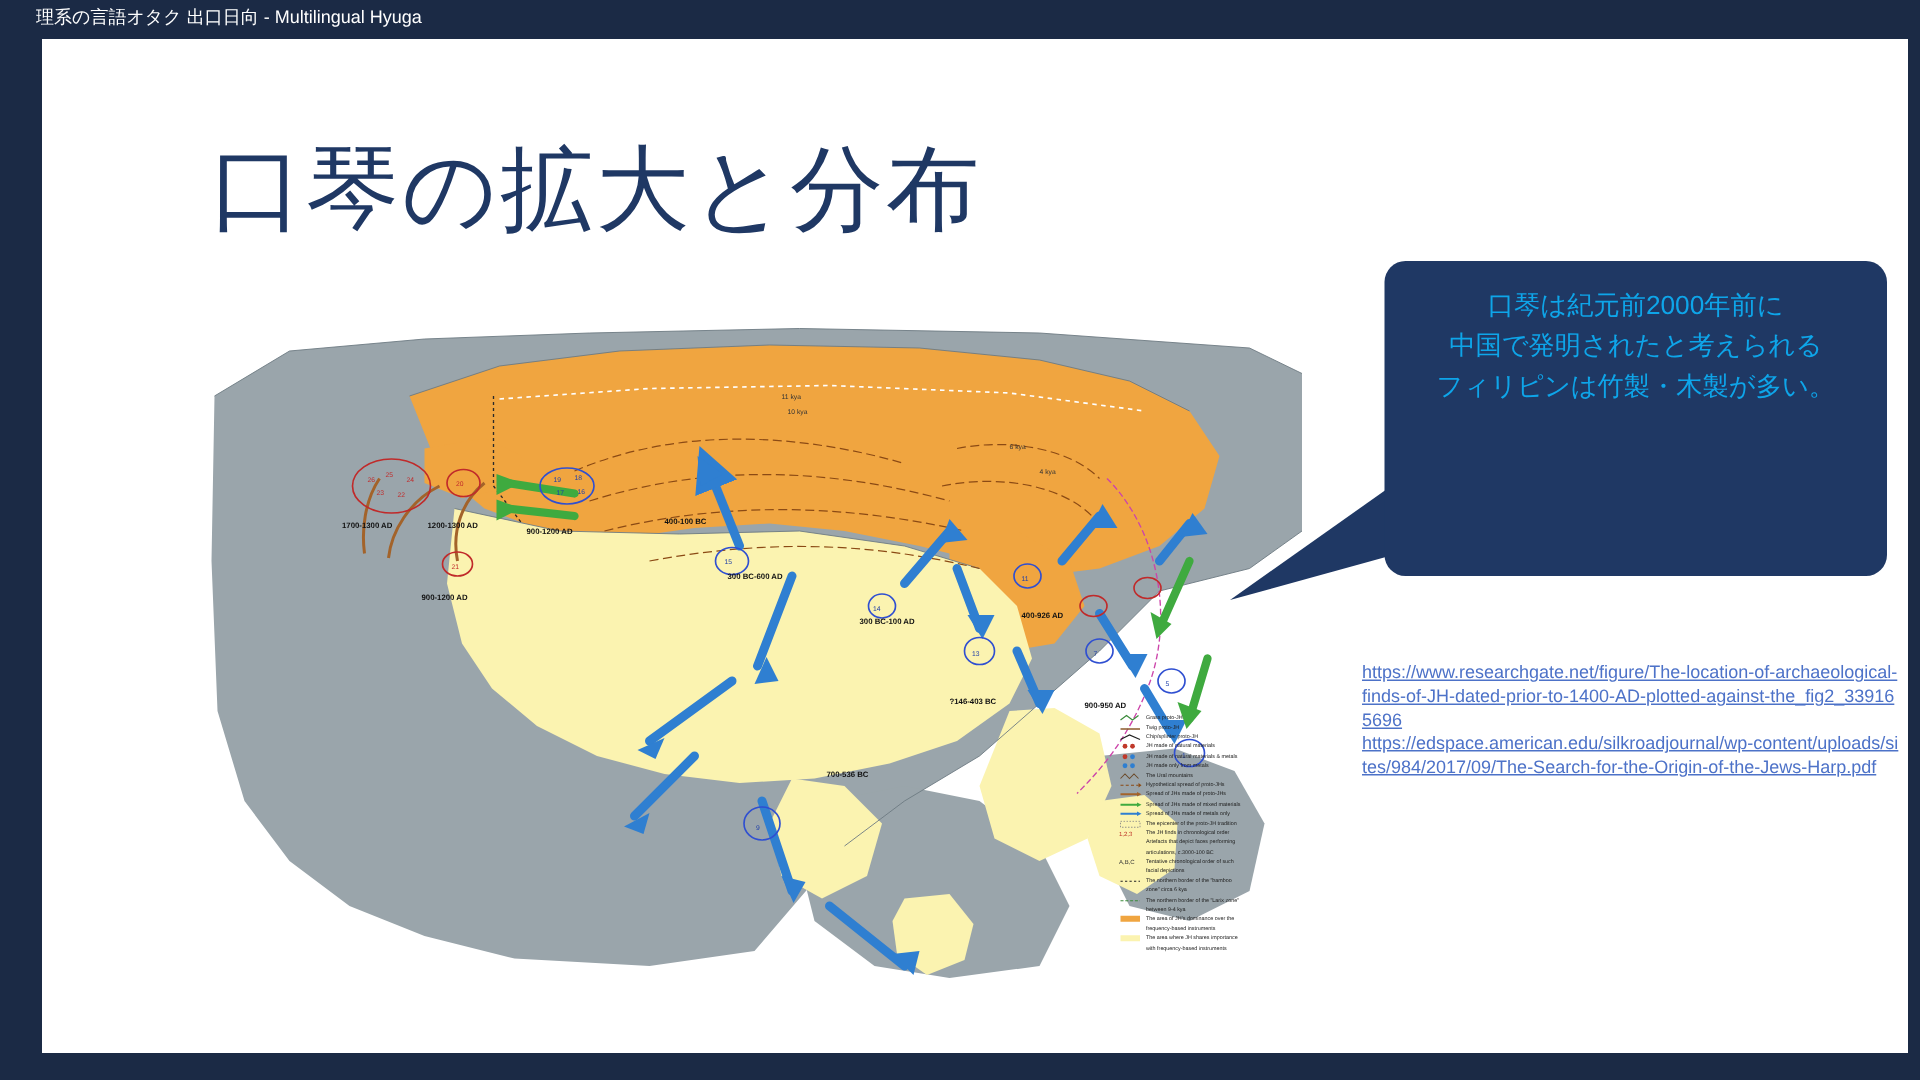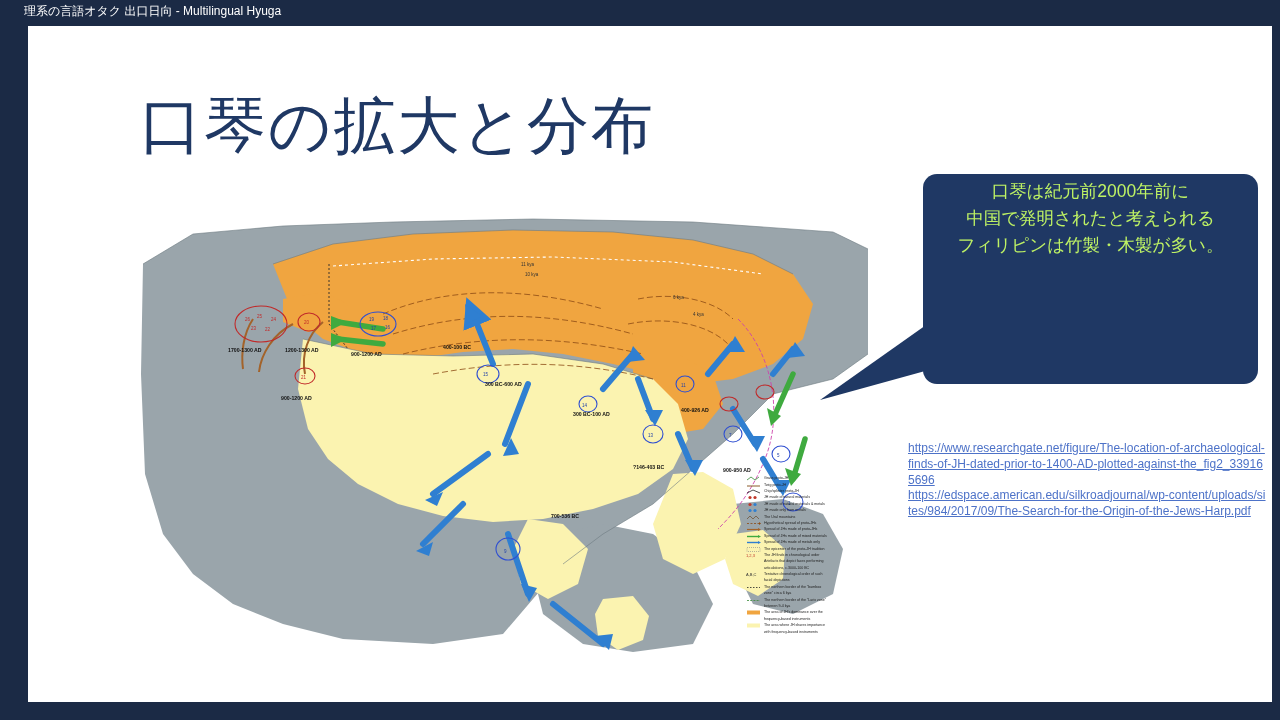--- a/index.html
+++ b/index.html
@@ -64,23 +64,23 @@
   .legend-row { display: flex; align-items: flex-start; gap: 2px; margin-bottom: 1px; }
   .legend-sym { width: 16px; flex: 0 0 16px; height: 5px; position: relative; }
   .legend-txt { flex: 1 1 auto; }
   
   #callout {
     position: absolute;
     left: 895px; top: 148px;
     width: 335px; height: 210px;
     background: #1f3864;
     border-radius: 14px;
-    color: #bef264;
+    color: #0ea5e9;
     text-align: center;
-    padding: 4px 14px 10px 14px;
+    padding: 16px 14px 10px 14px;
     font-size: 17.5px;
     line-height: 1.55;
   }
   #callout-tail {
     position: absolute;
     left: 790px; top: 282px;
     width: 120px; height: 95px;
     pointer-events: none;
   }
   

